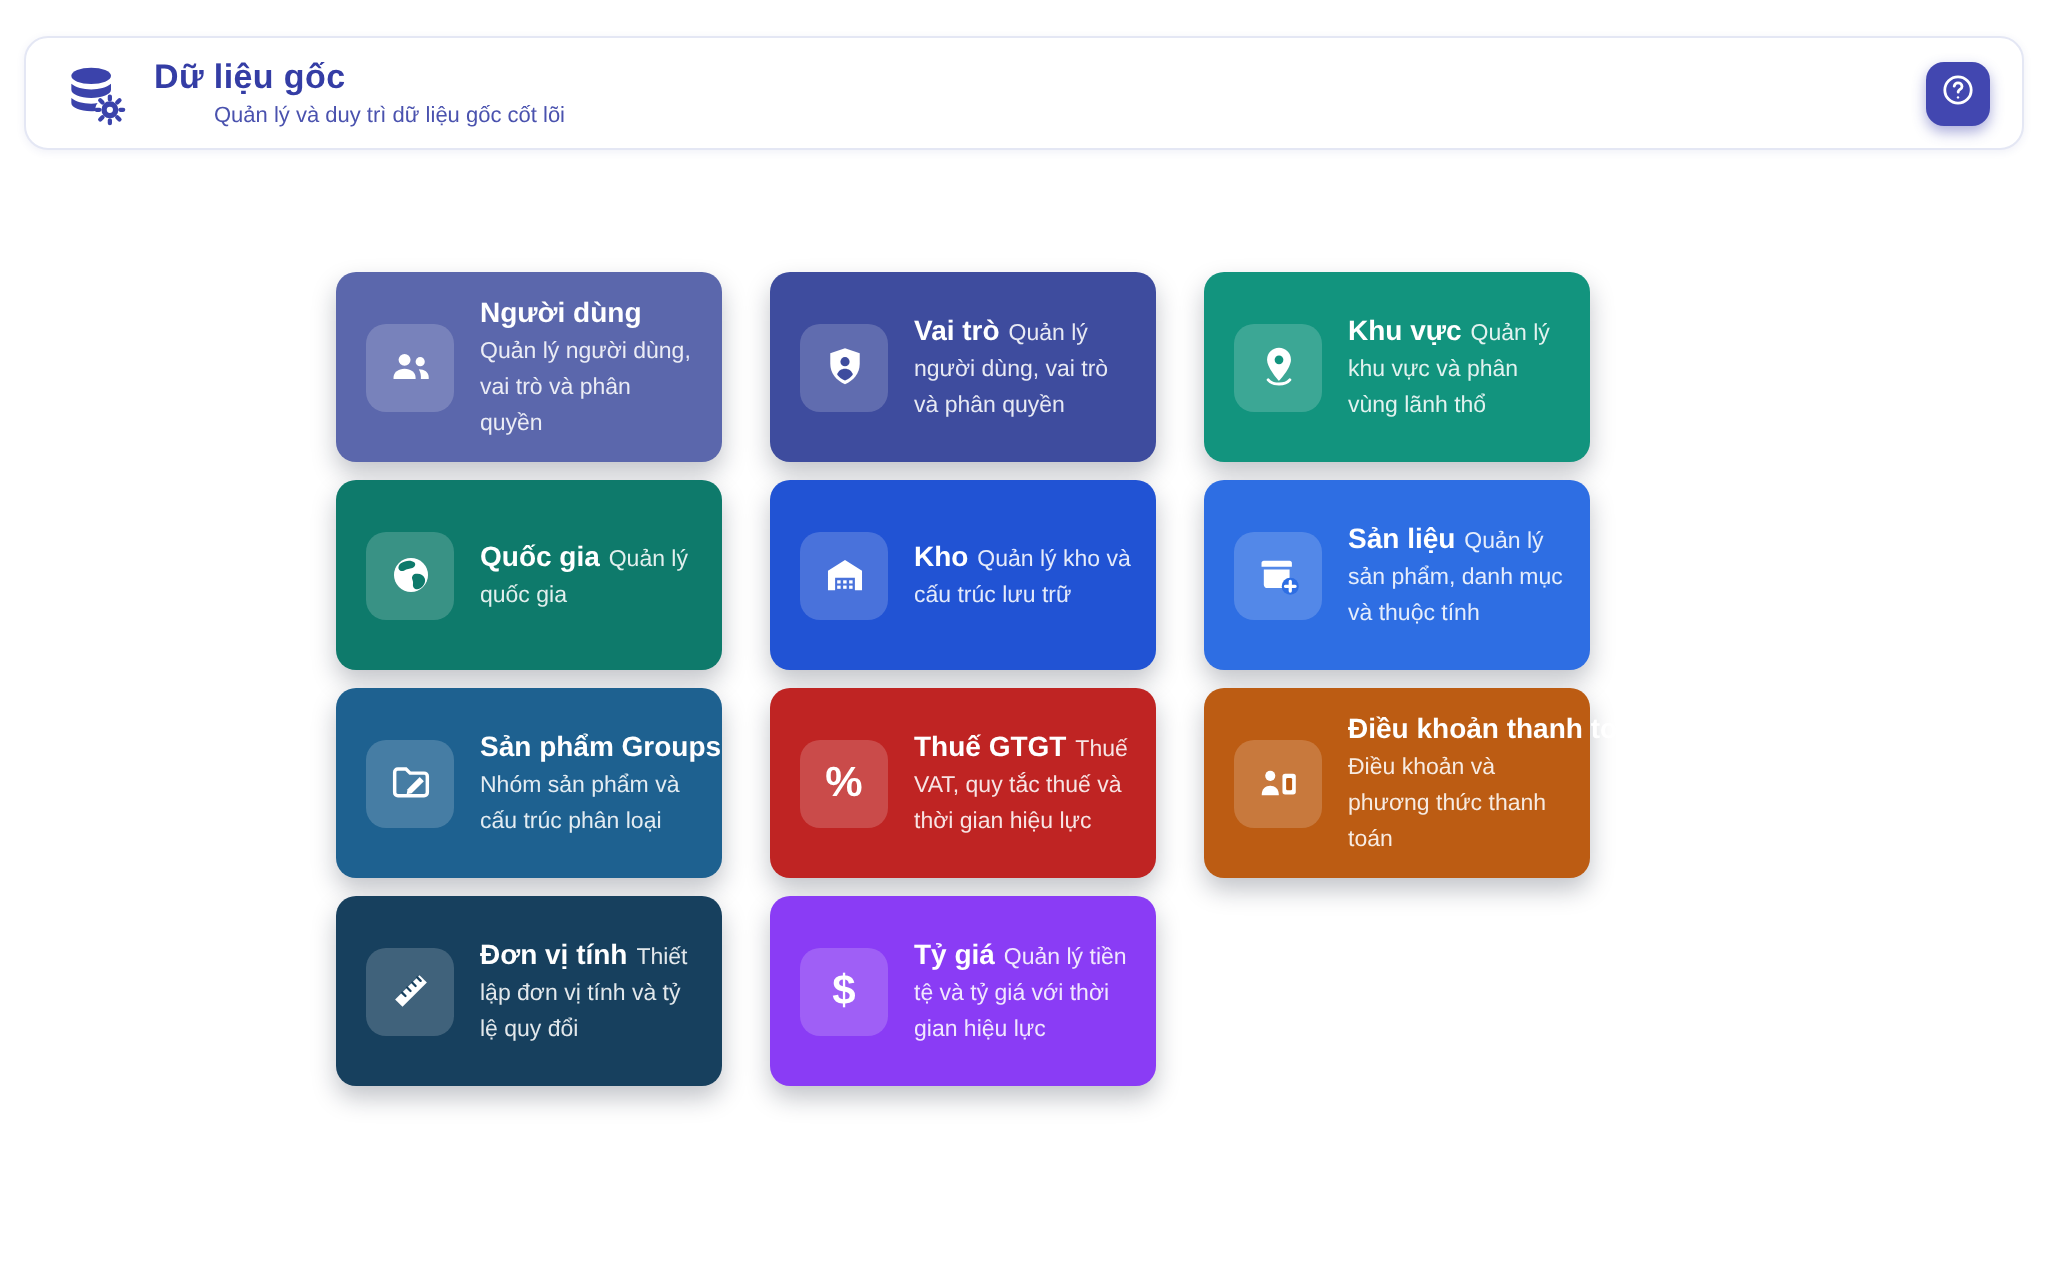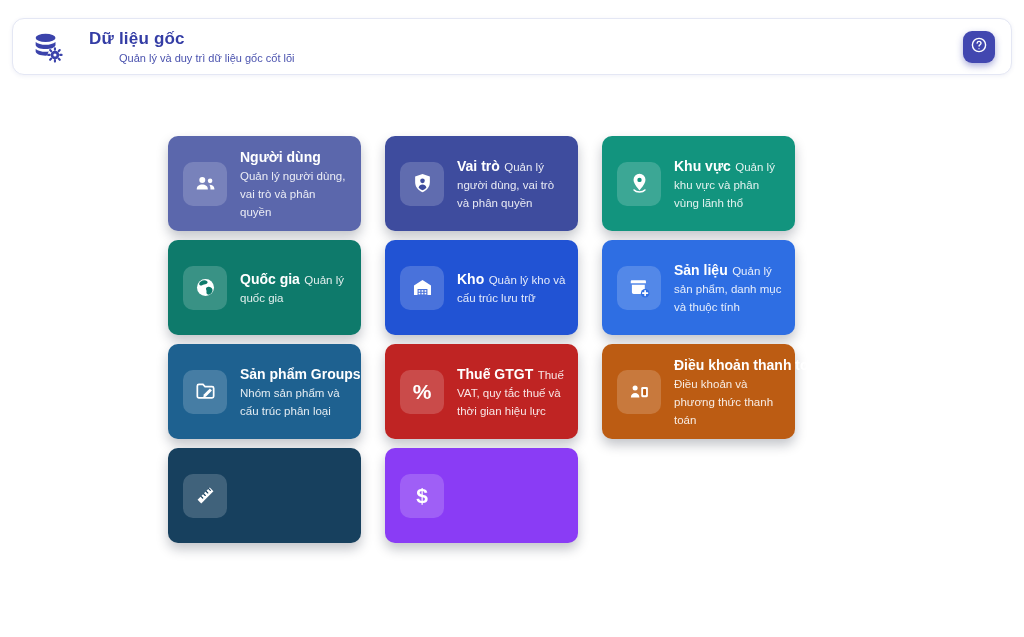--- a/index.html
+++ b/index.html
@@ -5,21 +5,21 @@
   html,body{margin:0;padding:0;}
   body{
     width:1024px;height:637px;position:relative;background:#ffffff;
     font-family:"Liberation Sans", sans-serif;overflow:hidden;
   }
   
   .header{
     position:absolute;left:12px;top:18px;width:1000px;height:57px;
     box-sizing:border-box;background:#fff;border:1px solid #e4e7f4;
     border-radius:12px;box-shadow:0 1px 4px rgba(50,60,150,.08);
-    display:flex;align-items:center;padding:0 16px;gap:24px;
+    display:flex;align-items:center;padding:0 16px;gap:12px;
   }
   .hdr-icon{width:36px;height:36px;flex:0 0 auto;display:flex;align-items:center;justify-content:center;}
   .hdr-text{display:flex;flex-direction:column;}
   .hdr-title{font-size:17px;font-weight:700;color:#343da5;letter-spacing:.2px;}
   .hdr-sub{font-size:11px;color:#4a52ae;margin-top:3px;margin-left:30px;}
   .help-btn{
     margin-left:auto;width:32px;height:32px;border:none;border-radius:9px;
     background:#4247b0;display:flex;align-items:center;justify-content:center;
     box-shadow:0 3px 7px rgba(66,71,176,.45);cursor:pointer;padding:0;
   }
@@ -203,19 +203,27 @@
   </div>
     <div class="card" style="--c: #17405e;">
     <span class="card-icon">
         <svg viewBox="0 0 20 20">
           <path d="M3.1 13.7L13.7 3.1l3.2 3.2L6.3 16.9z" fill="#fff"></path>
           <g stroke="var(--c)" stroke-width="1" stroke-linecap="round">
             <path d="M6.1 10.7l1.5 1.5M8.3 8.5l1.5 1.5M10.5 6.3l1.5 1.5M12.7 4.1l1.5 1.5"></path>
           </g>
         </svg>
       </span>
+    <span class="card-text">
+      <span class="card-title">Đơn vị tính</span>
+      <span class="card-desc">Thiết lập đơn vị tính và tỷ lệ quy đổi</span>
+    </span>
   </div>
     <div class="card" style="--c: #8a3cf5;">
     <span class="card-icon">
         <span class="glyph">$</span>
       </span>
+    <span class="card-text">
+      <span class="card-title">Tỷ giá</span>
+      <span class="card-desc">Quản lý tiền tệ và tỷ giá với thời gian hiệu lực</span>
+    </span>
   </div>
   </div>
 
 </body></html>

